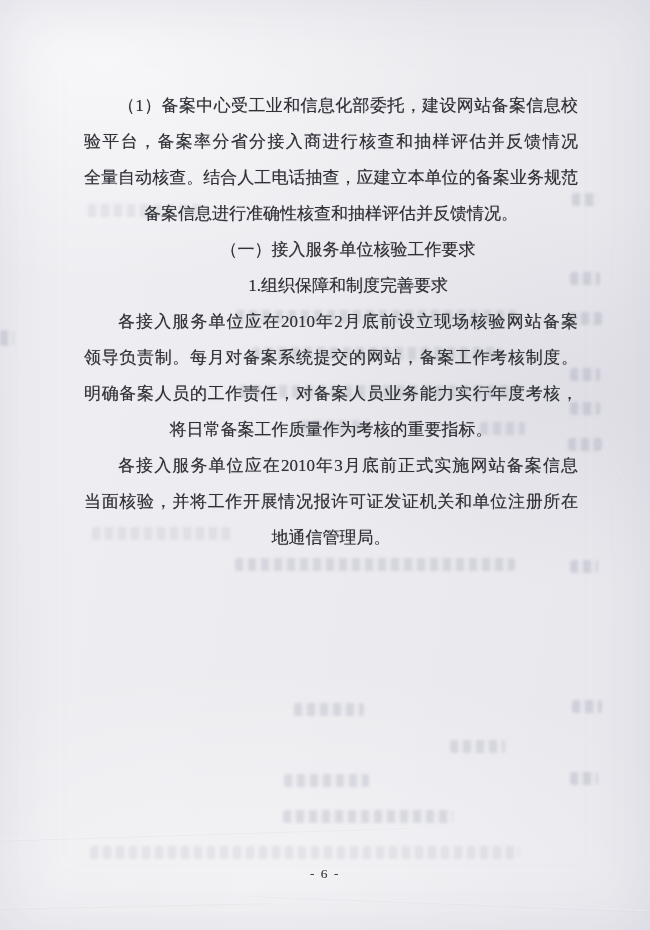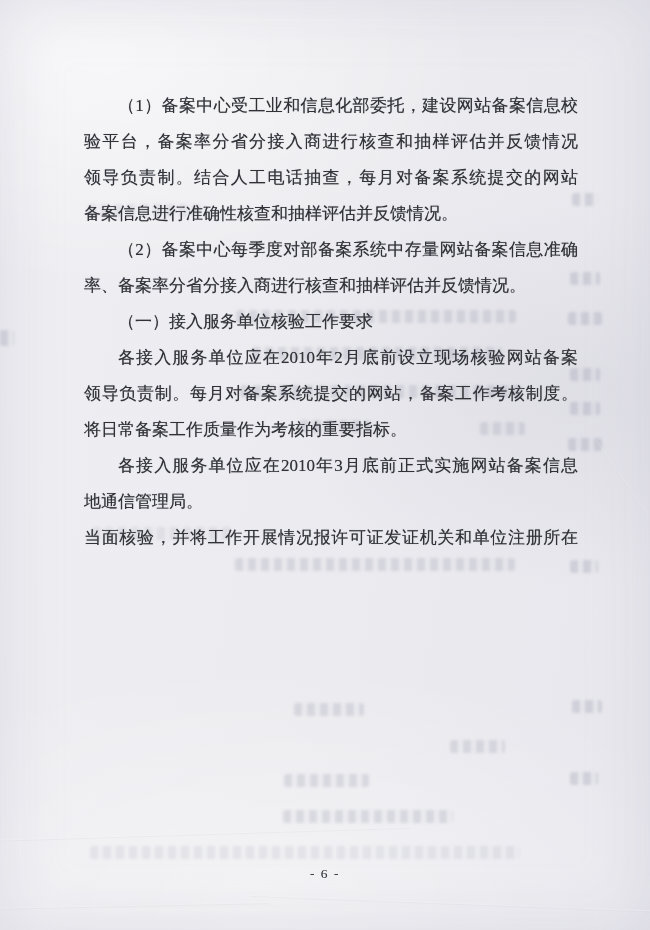--- a/index.html
+++ b/index.html
@@ -23,21 +23,21 @@
   .doc {
     position: absolute;
     left: 84px; top: 88px; width: 494px;
     color: #303238;
     font-size: 17px;
     text-shadow: 0 0 0.7px rgba(45,47,54,0.55);
   }
   .para { margin: 0; padding: 0; }
   .line {
     height: 36px; line-height: 36px;
-    text-align: left;
+    text-align: center;
     white-space: normal;
     overflow: visible;
   }
   .line.fill {
     text-align: justify;
     text-align-last: justify;
     text-justify: inter-character;
   }
   .line.first { text-indent: 34px; }
   
@@ -105,45 +105,45 @@
     <i class="crease" style="left:250px; top:895px; width:420px; transform:rotate(2.2deg);"></i>
     <i class="crease" style="left:-10px; top:908px; width:280px; transform:rotate(-1.2deg);"></i>
     <i class="crease" style="left:596px; top:440px; width:90px; transform:rotate(55deg); opacity:.3;"></i>
   </div>
 
   <main class="doc">
 
     <div class="para">
       <div class="line first fill">（1）备案中心受工业和信息化部委托，建设网站备案信息校</div>
       <div class="line fill">验平台，备案率分省分接入商进行核查和抽样评估并反馈情况</div>
-      <div class="line fill">领导负责制。结合人工电话抽查，每月对备案系统提交的网站</div>
+      <div class="line fill">全量自动核查。结合人工电话抽查，应建立本单位的备案业务规范</div>
       <div class="line">备案信息进行准确性核查和抽样评估并反馈情况。</div>
     </div>
 
-    <div class="para">
-      <div class="line first fill">（2）备案中心每季度对部备案系统中存量网站备案信息准确</div>
-      <div class="line">率、备案率分省分接入商进行核查和抽样评估并反馈情况。</div>
-    </div>
 
 
     <div class="para">
       <div class="line first">（一）接入服务单位核验工作要求</div>
     </div>
 
+    <div class="para">
+      <div class="line first">1.组织保障和制度完善要求</div>
+    </div>
 
     <div class="para">
       <div class="line first fill">各接入服务单位应在2010年2月底前设立现场核验网站备案</div>
       <div class="line fill">领导负责制。每月对备案系统提交的网站，备案工作考核制度。</div>
+      <div class="line fill">明确备案人员的工作责任，对备案人员业务能力实行年度考核，</div>
       <div class="line">将日常备案工作质量作为考核的重要指标。</div>
     </div>
 
     <div class="para">
       <div class="line first fill">各接入服务单位应在2010年3月底前正式实施网站备案信息</div>
+      <div class="line fill">当面核验，并将工作开展情况报许可证发证机关和单位注册所在</div>
       <div class="line">地通信管理局。</div>
-      <div class="line fill">当面核验，并将工作开展情况报许可证发证机关和单位注册所在</div>
     </div>
 
 
   </main>
 
   <div class="pagenum">- 6 -</div>
 
 </div>
 
 </body></html>

